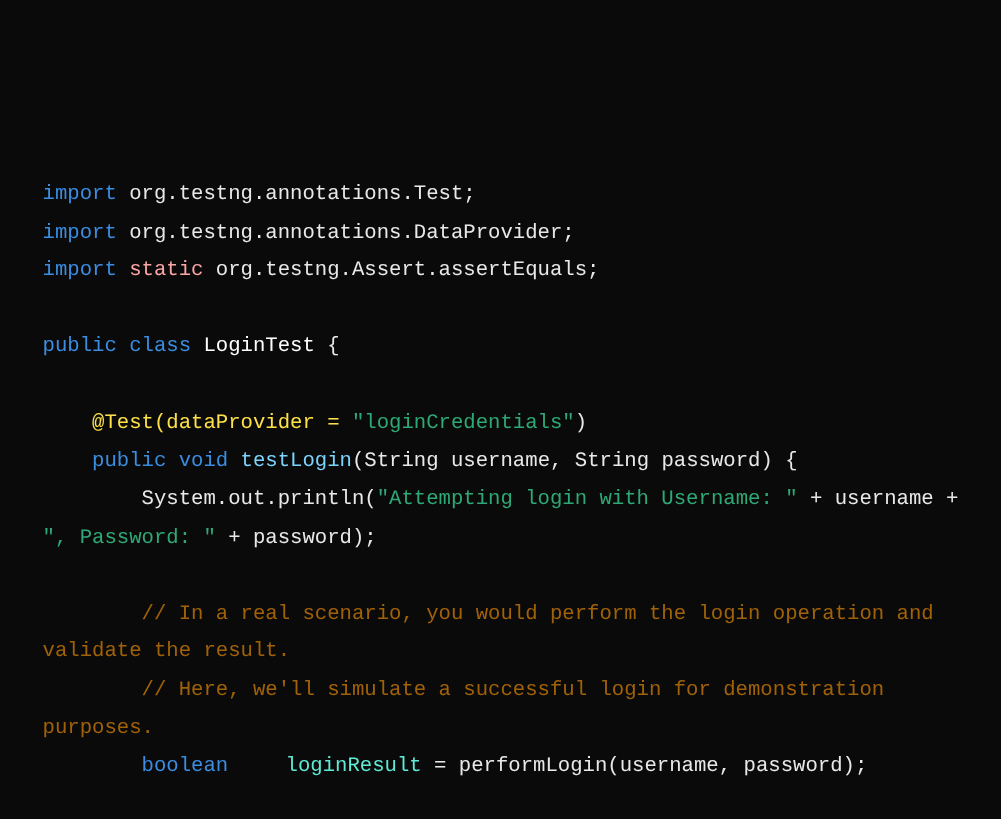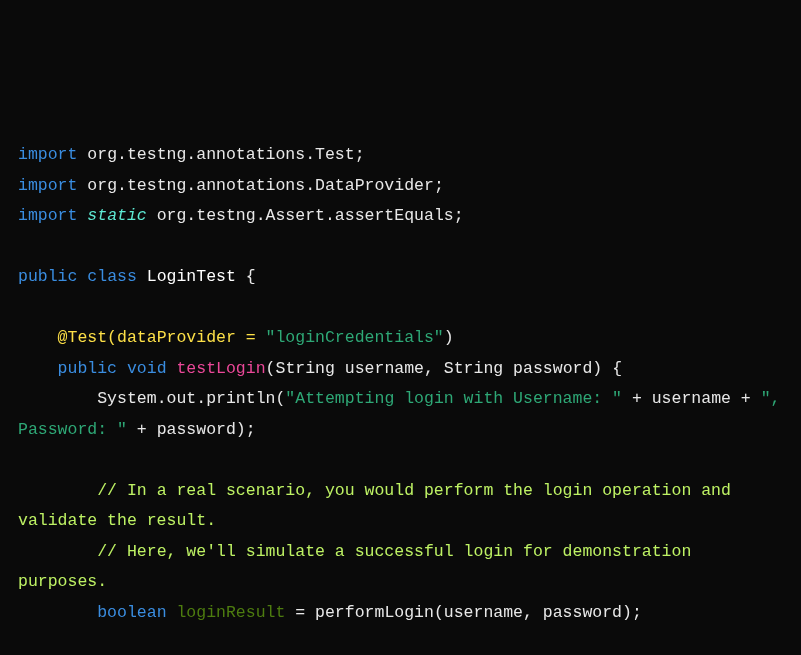--- a/index.html
+++ b/index.html
@@ -14,28 +14,29 @@
       height: 655px;
       overflow: hidden;
       white-space: pre-wrap;
       word-wrap: break-word;
     }
     .code-container {
       width: 100%;
     }
     .line {
       display: block;
+      margin-left: 16px;
     }
     .kw { color: #3a8de0; }
-    .kw-static { color: #5eead4; font-style: italic; }
+    .kw-static { color: #fca5a5; }
     .cls { color: #ffffff; }
-    .method { color: #ec4899; }
-    .var { color: #4d7c0f; }
+    .method { color: #7dd3fc; }
+    .var { color: #5eead4; padding-left: 36px; }
     .str { color: #2ea876; }
-    .comment { color: #bef264; text-align: right; }
+    .comment { color: #a16207; text-align: right; }
     .default { color: #e8e8e8; }
     .annotation { color: #fde047; }
   </style>
 </head>
 <body>
 
 
 
 <div class="code-container"><span class="line"><span class="kw">import</span><span class="default"> org.testng.annotations.Test;</span></span><span class="line"><span class="kw">import</span><span class="default"> org.testng.annotations.DataProvider;</span></span><span class="line"><span class="kw">import</span><span class="kw-static"> static</span><span class="default"> org.testng.Assert.assertEquals;</span></span><span class="line"> </span><span class="line"><span class="kw">public</span><span class="kw"> class </span><span class="cls">LoginTest</span><span class="default"> {</span></span><span class="line"> </span><span class="line"><span class="default">    </span><span class="annotation">@Test(dataProvider = </span><span class="str">"loginCredentials"</span><span class="default">)</span></span><span class="line"><span class="default">    </span><span class="kw">public</span><span class="kw"> void </span><span class="method">testLogin</span><span class="default">(String username, String password) {</span></span><span class="line"><span class="default">        </span><span class="default">System.out.println(</span><span class="str">"Attempting login with Username: "</span><span class="default"> + username + </span><span class="str">", Password: "</span><span class="default"> + password);</span></span><span class="line"> </span><span class="line"><span class="default">        </span><span class="comment">// In a real scenario, you would perform the login operation and validate the result.</span></span><span class="line"><span class="default">        </span><span class="comment">// Here, we'll simulate a successful login for demonstration purposes.</span></span><span class="line"><span class="default">        </span><span class="kw">boolean</span><span class="var"> loginResult</span><span class="default"> = performLogin(username, password);</span></span><span class="line"> </span></div>
 

